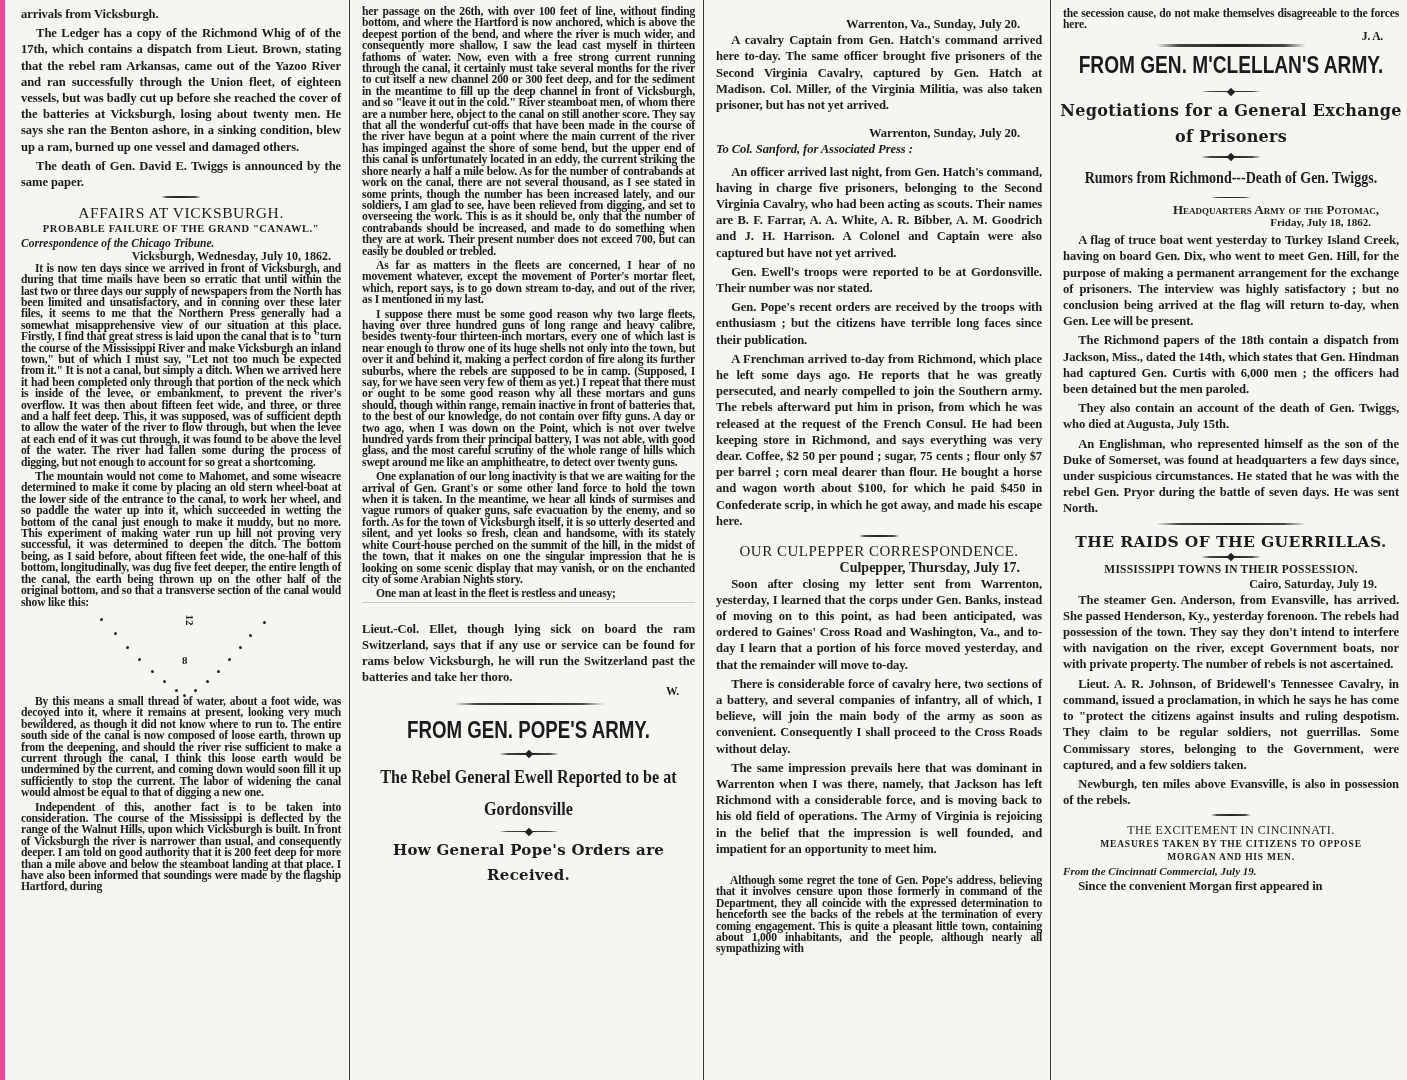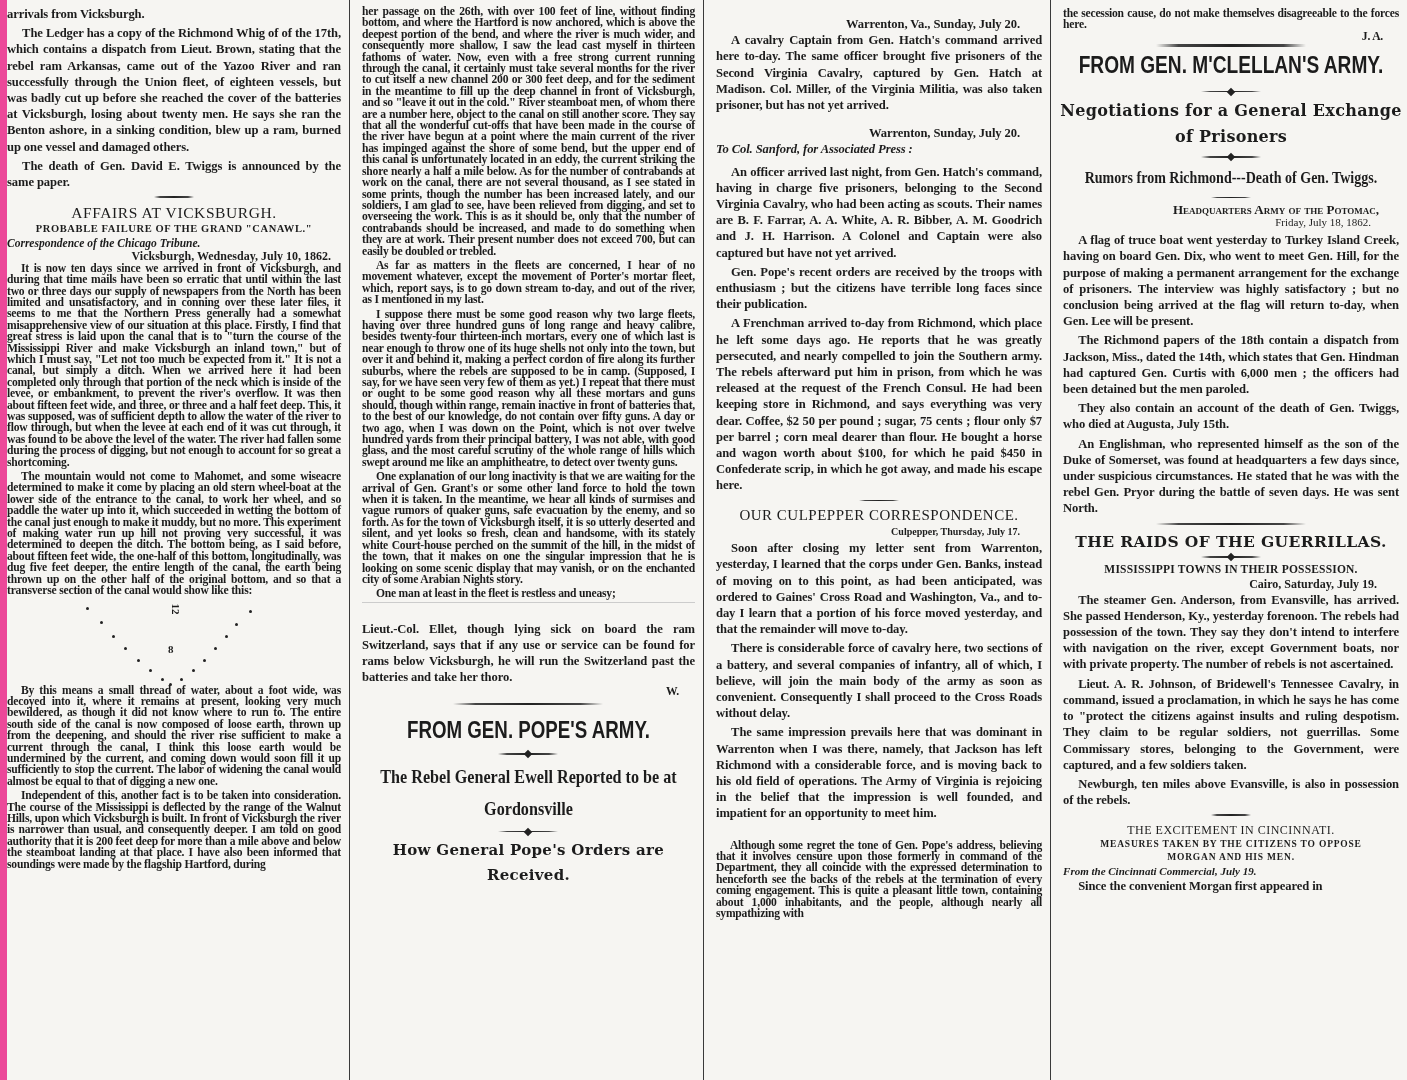--- a/index.html
+++ b/index.html
@@ -12,21 +12,21 @@
   }
   .page { position:absolute; left:0; top:0; width:1407px; height:1080px; display:flex; }
   .col {
     position:relative;
     box-sizing:border-box;
     height:1080px;
     overflow:hidden;
     padding:6px 8px 0 12px;
     border-left:1.5px solid #3a3a3a;
   }
-  .col1 { width:352px; border-left:7px solid #ec4899; padding-left:0; }
+  .col1 { width:352px; border-left:5px solid #ec4899; padding-left:16px; }
   .col2 { width:357px; }
   .col3 { width:350px; }
   .col4 { width:360px; }
   p { margin:0; text-align:justify; text-indent:1.2em; hyphens:auto; }
   .t13 { font-size:12.6px; line-height:16.2px; font-weight:bold; letter-spacing:-0.1px; }
   .t12 { font-size:11.6px; line-height:11.4px; font-weight:bold; letter-spacing:-0.2px; }
   .t13 p + p, .t12 p + p { margin-top:3px; }
   .noindent { text-indent:0; }
   .dateline { text-align:right; font-weight:bold; }
   .rule {
@@ -130,27 +130,28 @@
   </div>
 
   <div class="col col3">
     <div class="t13">
       <div class="dateline" style="padding-right:22px;margin-top:10px;">Warrenton, Va., Sunday, July 20.</div>
       <p>A cavalry Captain from Gen. Hatch's command arrived here to-day. The same officer brought five prisoners of the Second Virginia Cavalry, captured by Gen. Hatch at Madison. Col. Miller, of the Virginia Militia, was also taken prisoner, but has not yet arrived.</p>
       <div class="dateline" style="padding-right:22px;margin-top:12px;">Warrenton, Sunday, July 20.</div>
       <div style="font-style:italic;font-weight:bold;">To Col. Sanford, for Associated Press :</div>
       <div style="margin-top:6px;">
         <p>An officer arrived last night, from Gen. Hatch's command, having in charge five prisoners, belonging to the Second Virginia Cavalry, who had been acting as scouts. Their names are B. F. Farrar, A. A. White, A. R. Bibber, A. M. Goodrich and J. H. Harrison. A Colonel and Captain were also captured but have not yet arrived.</p>
+        <p>Gen. Ewell's troops were reported to be at Gordonsville. Their number was nor stated.</p>
         <p>Gen. Pope's recent orders are received by the troops with enthusiasm ; but the citizens have terrible long faces since their publication.</p>
         <p>A Frenchman arrived to-day from Richmond, which place he left some days ago. He reports that he was greatly persecuted, and nearly compelled to join the Southern army. The rebels afterward put him in prison, from which he was released at the request of the French Consul. He had been keeping store in Richmond, and says everything was very dear. Coffee, $2 50 per pound ; sugar, 75 cents ; flour only $7 per barrel ; corn meal dearer than flour. He bought a horse and wagon worth about $100, for which he paid $450 in Confederate scrip, in which he got away, and made his escape here.</p>
       </div>
     </div>
     <div class="rule short"></div>
     <div class="hd-caps" style="font-size:15px;line-height:17px;font-weight:normal;">OUR CULPEPPER CORRESPONDENCE.</div>
-    <div class="dateline" style="font-size:10px;line-height:16px;padding-right:22px;">Culpepper, Thursday, July 17.</div>
+    <div class="dateline" style="font-size:14px;line-height:16px;padding-right:22px;">Culpepper, Thursday, July 17.</div>
     <div class="t13">
       <p>Soon after closing my letter sent from Warrenton, yesterday, I learned that the corps under Gen. Banks, instead of moving on to this point, as had been anticipated, was ordered to Gaines' Cross Road and Washington, Va., and to-day I learn that a portion of his force moved yesterday, and that the remainder will move to-day.</p>
       <p>There is considerable force of cavalry here, two sections of a battery, and several companies of infantry, all of which, I believe, will join the main body of the army as soon as convenient. Consequently I shall proceed to the Cross Roads without delay.</p>
       <p>The same impression prevails here that was dominant in Warrenton when I was there, namely, that Jackson has left Richmond with a considerable force, and is moving back to his old field of operations. The Army of Virginia is rejoicing in the belief that the impression is well founded, and impatient for an opportunity to meet him.</p>
     </div>
     <div class="t12" style="margin-top:18px;">
       <p>Although some regret the tone of Gen. Pope's address, believing that it involves censure upon those formerly in command of the Department, they all coincide with the expressed determination to henceforth see the backs of the rebels at the termination of every coming engagement. This is quite a pleasant little town, containing about 1,000 inhabitants, and the people, although nearly all sympathizing with</p>
     </div>
   </div>
 
@@ -160,21 +161,21 @@
       <div class="sig">J. A.</div>
     </div>
     <div class="rule long" style="margin:2px auto;"></div>
     <div class="hd-sans" style="font-size:24.5px;line-height:32px;margin:0 -30px;">FROM GEN. M'CLELLAN'S ARMY.</div>
     <div class="rule diamond" style="margin-top:10px;"></div>
     <div class="hd-black" style="font-size:16px;line-height:26px;margin:0 -14px;">Negotiations for a General Exchange of Prisoners</div>
     <div class="rule diamond"></div>
     <div class="hd-deck" style="font-size:16.5px;line-height:27px;margin:0 -8px;">Rumors from Richmond---Death of Gen. Twiggs.</div>
     <div class="rule short"></div>
     <div style="text-align:right;font-size:13px;line-height:12px;padding-right:20px;font-variant:small-caps;font-weight:bold;">Headquarters Army of the Potomac,</div>
-    <div style="text-align:right;font-size:11px;line-height:13px;padding-right:28px;font-weight:normal;">Friday, July 18, 1862.</div>
+    <div style="text-align:right;font-size:11px;line-height:13px;padding-right:28px;font-weight:bold;">Friday, July 18, 1862.</div>
     <div class="t13" style="margin-top:3px;">
       <p>A flag of truce boat went yesterday to Turkey Island Creek, having on board Gen. Dix, who went to meet Gen. Hill, for the purpose of making a permanent arrangement for the exchange of prisoners. The interview was highly satisfactory ; but no conclusion being arrived at the flag will return to-day, when Gen. Lee will be present.</p>
       <p>The Richmond papers of the 18th contain a dispatch from Jackson, Miss., dated the 14th, which states that Gen. Hindman had captured Gen. Curtis with 6,000 men ; the officers had been detained but the men paroled.</p>
       <p>They also contain an account of the death of Gen. Twiggs, who died at Augusta, July 15th.</p>
       <p>An Englishman, who represented himself as the son of the Duke of Somerset, was found at headquarters a few days since, under suspicious circumstances. He stated that he was with the rebel Gen. Pryor during the battle of seven days. He was sent North.</p>
     </div>
     <div class="rule long"></div>
     <div class="hd-black" style="font-size:15.5px;line-height:22px;letter-spacing:0.4px;">THE RAIDS OF THE GUERRILLAS.</div>
     <div class="rule diamond" style="margin:3px auto;"></div>
     <div class="sub-caps" style="font-size:11.5px;line-height:16px;letter-spacing:0.2px;">MISSISSIPPI TOWNS IN THEIR POSSESSION.</div>

